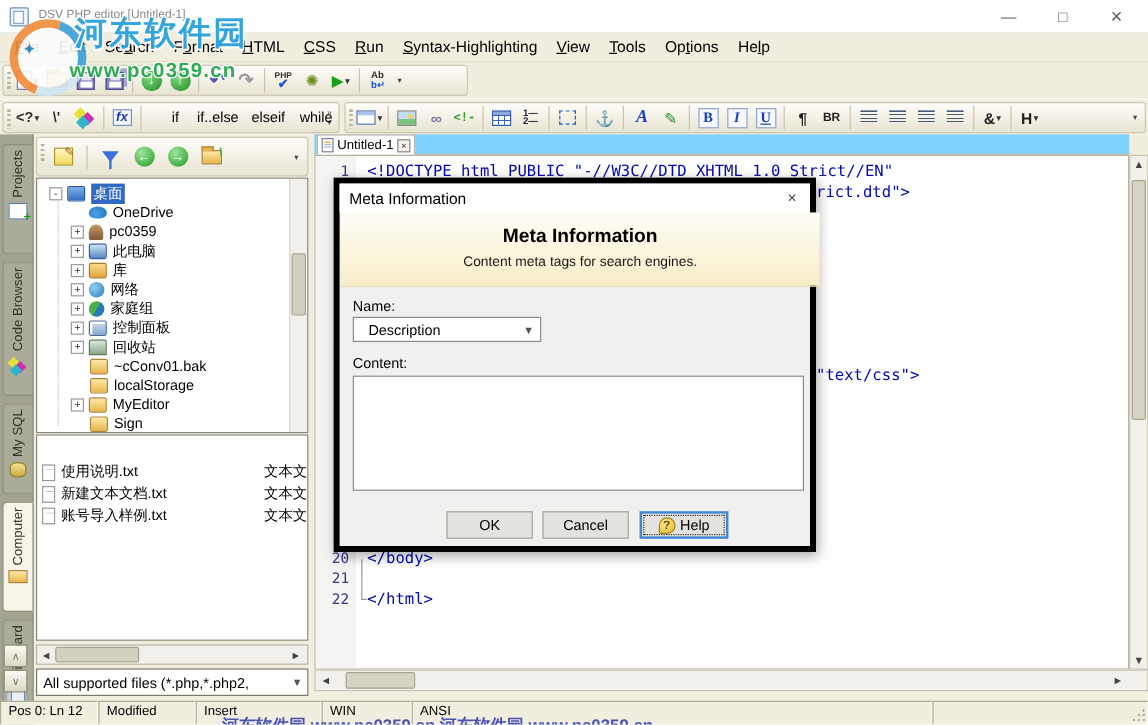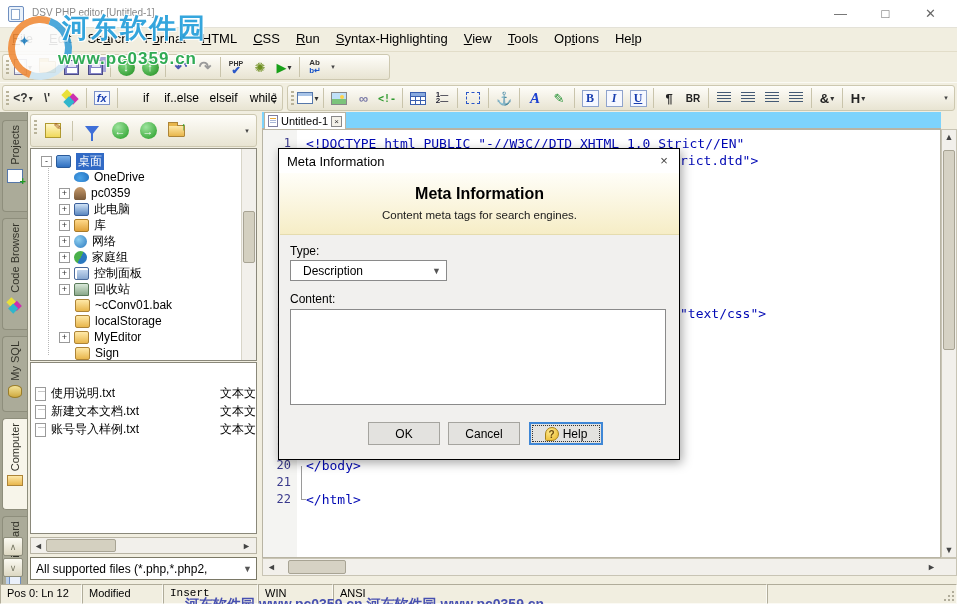--- a/index.html
+++ b/index.html
@@ -168,21 +168,21 @@
   .sb-panel { border:1px solid; border-color:#b0ac9a #fbfaf4 #fbfaf4 #b0ac9a; padding:2px 6px 0 6px; font-size:11px; white-space:nowrap; overflow:hidden; }
   .sb-grip { position:absolute; right:2px; bottom:2px; width:12px; height:12px;
              background:radial-gradient(circle at 2px 10px, #b0ac9a 1px, transparent 1px),
                         radial-gradient(circle at 6px 6px, #b0ac9a 1px, transparent 1px),
                         radial-gradient(circle at 10px 2px, #b0ac9a 1px, transparent 1px),
                         radial-gradient(circle at 6px 10px, #b0ac9a 1px, transparent 1px),
                         radial-gradient(circle at 10px 6px, #b0ac9a 1px, transparent 1px),
                         radial-gradient(circle at 10px 10px, #b0ac9a 1px, transparent 1px); }
 
   
-  .dialog { position:absolute; left:278px; top:148px; width:402px; height:312px; background:#f1f0ee; border:1px solid #000000;
+  .dialog { position:absolute; left:278px; top:148px; width:402px; height:312px; background:#f1f0ee; border:5px solid #000000;
             box-shadow:2px 3px 10px rgba(0,0,0,.35); z-index:40; }
   .dlg-title { position:absolute; left:0; top:0; width:100%; height:24px; background:#fff; display:flex; align-items:center; padding-left:8px; font-size:13px; }
   .dlg-close { position:absolute; right:6px; top:3px; width:18px; height:18px; text-align:center; line-height:18px; font-size:13px; color:#444; }
   .dlg-header { position:absolute; left:1px; top:24px; width:399px; height:62px; background:linear-gradient(#fffef8,#f6edc6); border-bottom:1px solid #e5dcae; }
   .dlg-heading { margin-top:12px; text-align:center; font-size:16px; font-weight:bold; }
   .dlg-sub { margin-top:6px; text-align:center; font-size:11.5px; color:#1a1a1a; }
   .dlg-label { position:absolute; left:11px; font-size:12px; }
   .dlg-combo { position:absolute; left:11px; top:111px; width:157px; height:21px; background:#fff; border:1px solid #8a8a8a; display:flex; align-items:center; padding-left:12px; font-size:12px; }
   .dlg-combo .chev { position:absolute; right:5px; color:#555; font-size:9px; }
   .dlg-textarea { position:absolute; left:11px; top:160px; width:376px; height:96px; background:#fff; border:1px solid #8a8a8a; }
@@ -601,37 +601,37 @@
     <div class="ed-hscroll">
       <span class="arr-l">◄</span>
       <div class="thumb"></div>
       <span class="arr-r">►</span>
     </div>
   </div>
 
   <div class="statusbar">
     <div class="sb-panel" style="width:82px;">Pos 0: Ln 12</div>
     <div class="sb-panel" style="width:81px;">Modified</div>
-    <div class="sb-panel" style="width:95px;font-family:Liberation Mono, monospace;">Insert</div>
+    <div class="sb-panel" style="width:105px;">Insert</div>
     <div class="sb-panel" style="width:75px;">WIN</div>
     <div class="sb-panel" style="width:434px;">ANSI</div>
     <div class="sb-panel" style="flex:1;"></div>
     <div class="sb-grip"></div>
   </div>
 
   <div class="dialog">
     <div class="dlg-title">
         <span>Meta Information</span>
       </div>
     <div class="dlg-close">×</div>
     <div class="dlg-header">
       <div class="dlg-heading">Meta Information</div>
       <div class="dlg-sub">Content meta tags for search engines.</div>
     </div>
-    <div class="dlg-label" style="top:95px;">Type:</div>
+    <div class="dlg-label" style="top:95px;">Name:</div>
     <div class="dlg-combo">
       <span>Description</span>
       <span class="chev">▼</span>
     </div>
     <div class="dlg-label" style="top:143px;">Content:</div>
     <div class="dlg-textarea"></div>
     <div class="dlg-btn btn-ok">
         <span>OK</span>
       </div>
     <div class="dlg-btn btn-cancel">

